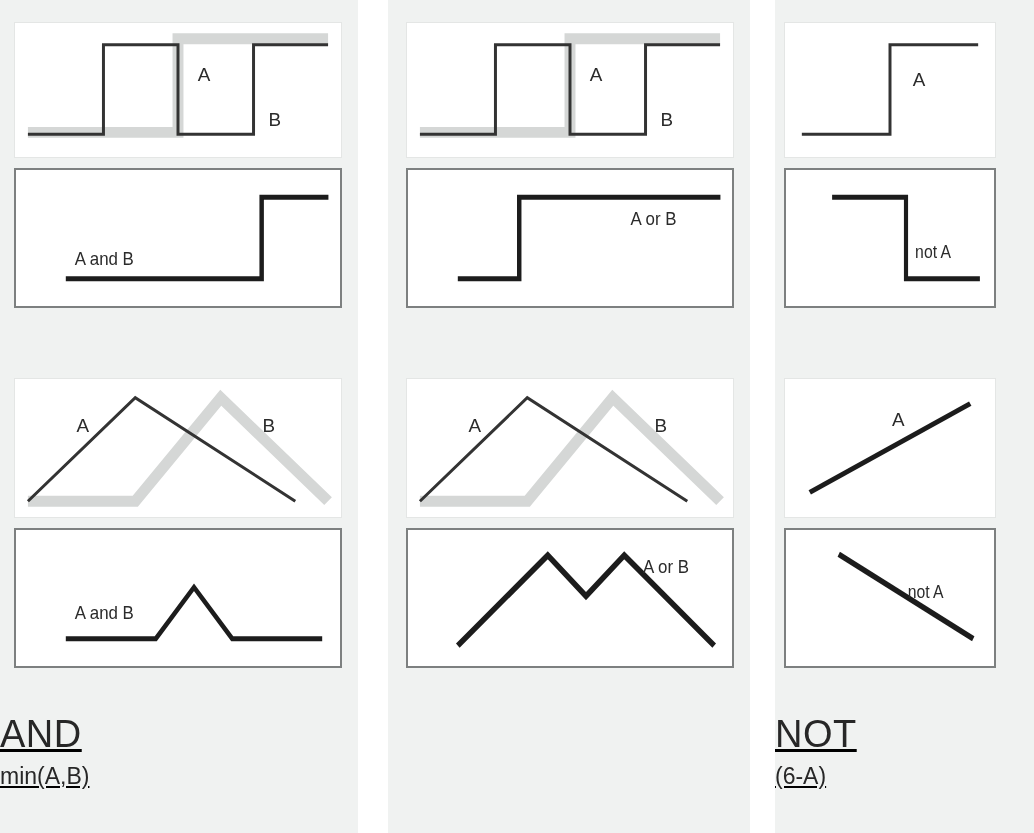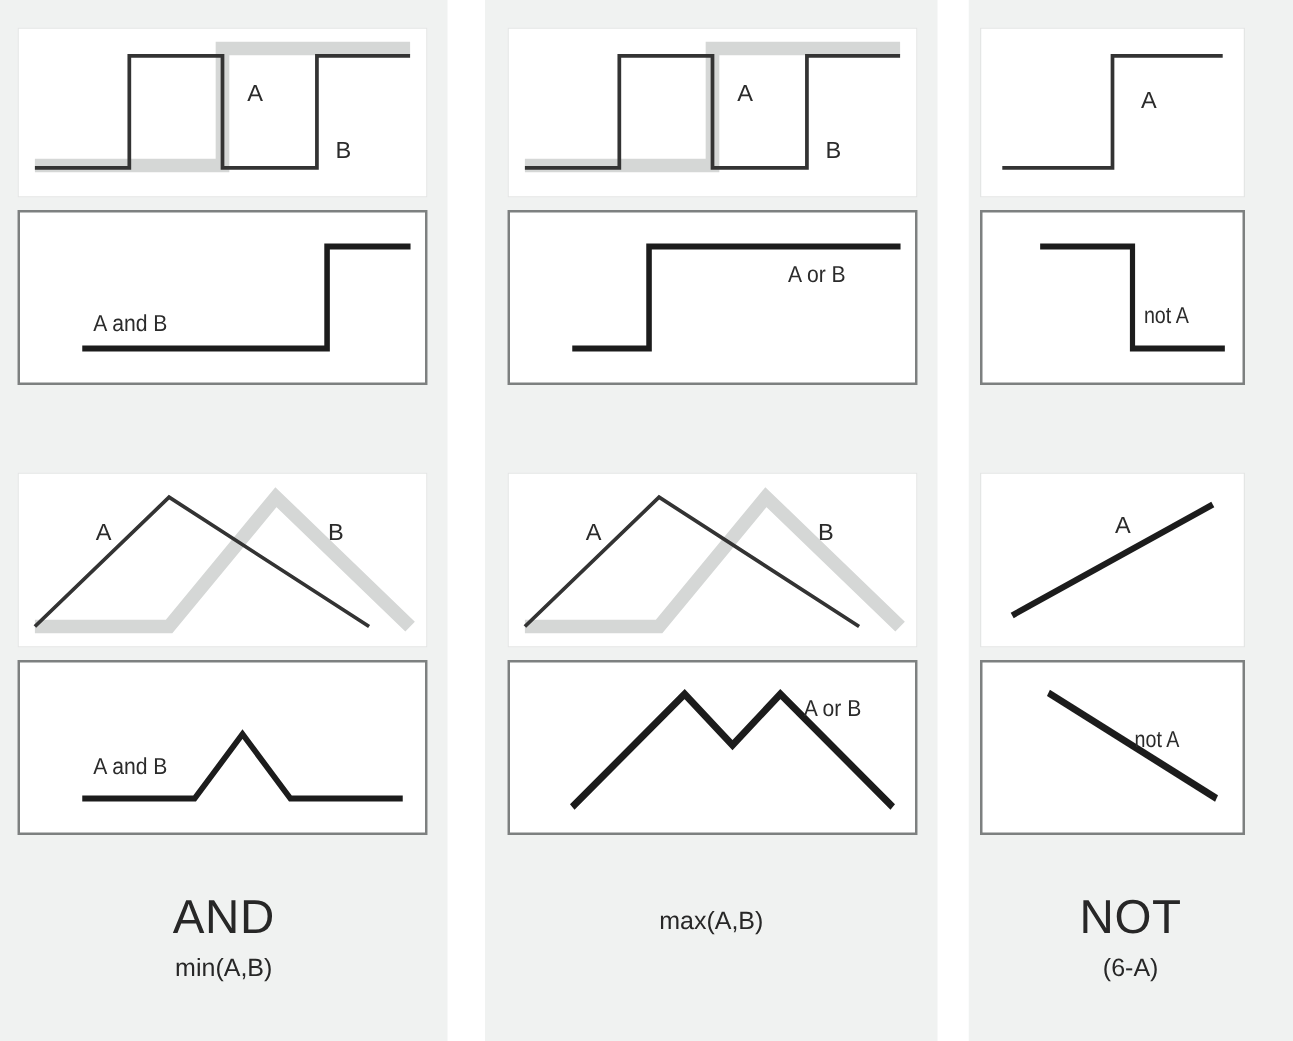--- a/index.html
+++ b/index.html
@@ -50,31 +50,32 @@
   }
   .wave-label {
     font-family: "Liberation Sans", sans-serif;
     font-size: 19px;
     fill: #2b2b2b;
   }
   .op-block {
     position: absolute;
     left: 0;
     width: 100%;
-    text-align: center;
+    text-align: left;
+    text-decoration: underline;
   }
   .op-name {
     font-size: 38px;
     color: #272727;
     font-family: "Liberation Sans", sans-serif;
     line-height: 1;
     letter-spacing: 0.5px;
   }
   .op-formula {
-    font-size: 20px;
+    font-size: 23px;
     color: #272727;
     font-family: "Liberation Sans", sans-serif;
     margin-top: 12px;
     line-height: 1;
   }
 </style>
 </head>
 <body>
 
 <div class="board">
@@ -149,21 +150,20 @@
     </div>
 
     <div class="panel panel-output" style="left:18px; top:528px; width:328px; height:140px;">
       <svg viewBox="0 0 328 140" preserveAspectRatio="none">
         <polyline points="20,119 121,26 164,68 207,26 308,119" fill="none" stroke="#1c1c1c" stroke-width="6"></polyline>
         <text class="wave-label" x="228" y="44">A or B</text>
       </svg>
     </div>
 
     <div class="op-block" style="top:715px;">
-      <div class="op-formula">max(A,B)</div>
     </div>
   </div>
 
   <div class="gap2"></div>
 
   <div class="column col-not">
 
     <div class="panel panel-input" style="left:9px; top:22px; width:212px; height:136px;">
       <svg viewBox="0 0 212 136" preserveAspectRatio="none">
         <polyline points="17,113 106,113 106,22 195,22" fill="none" stroke="#333333" stroke-width="3"></polyline>

